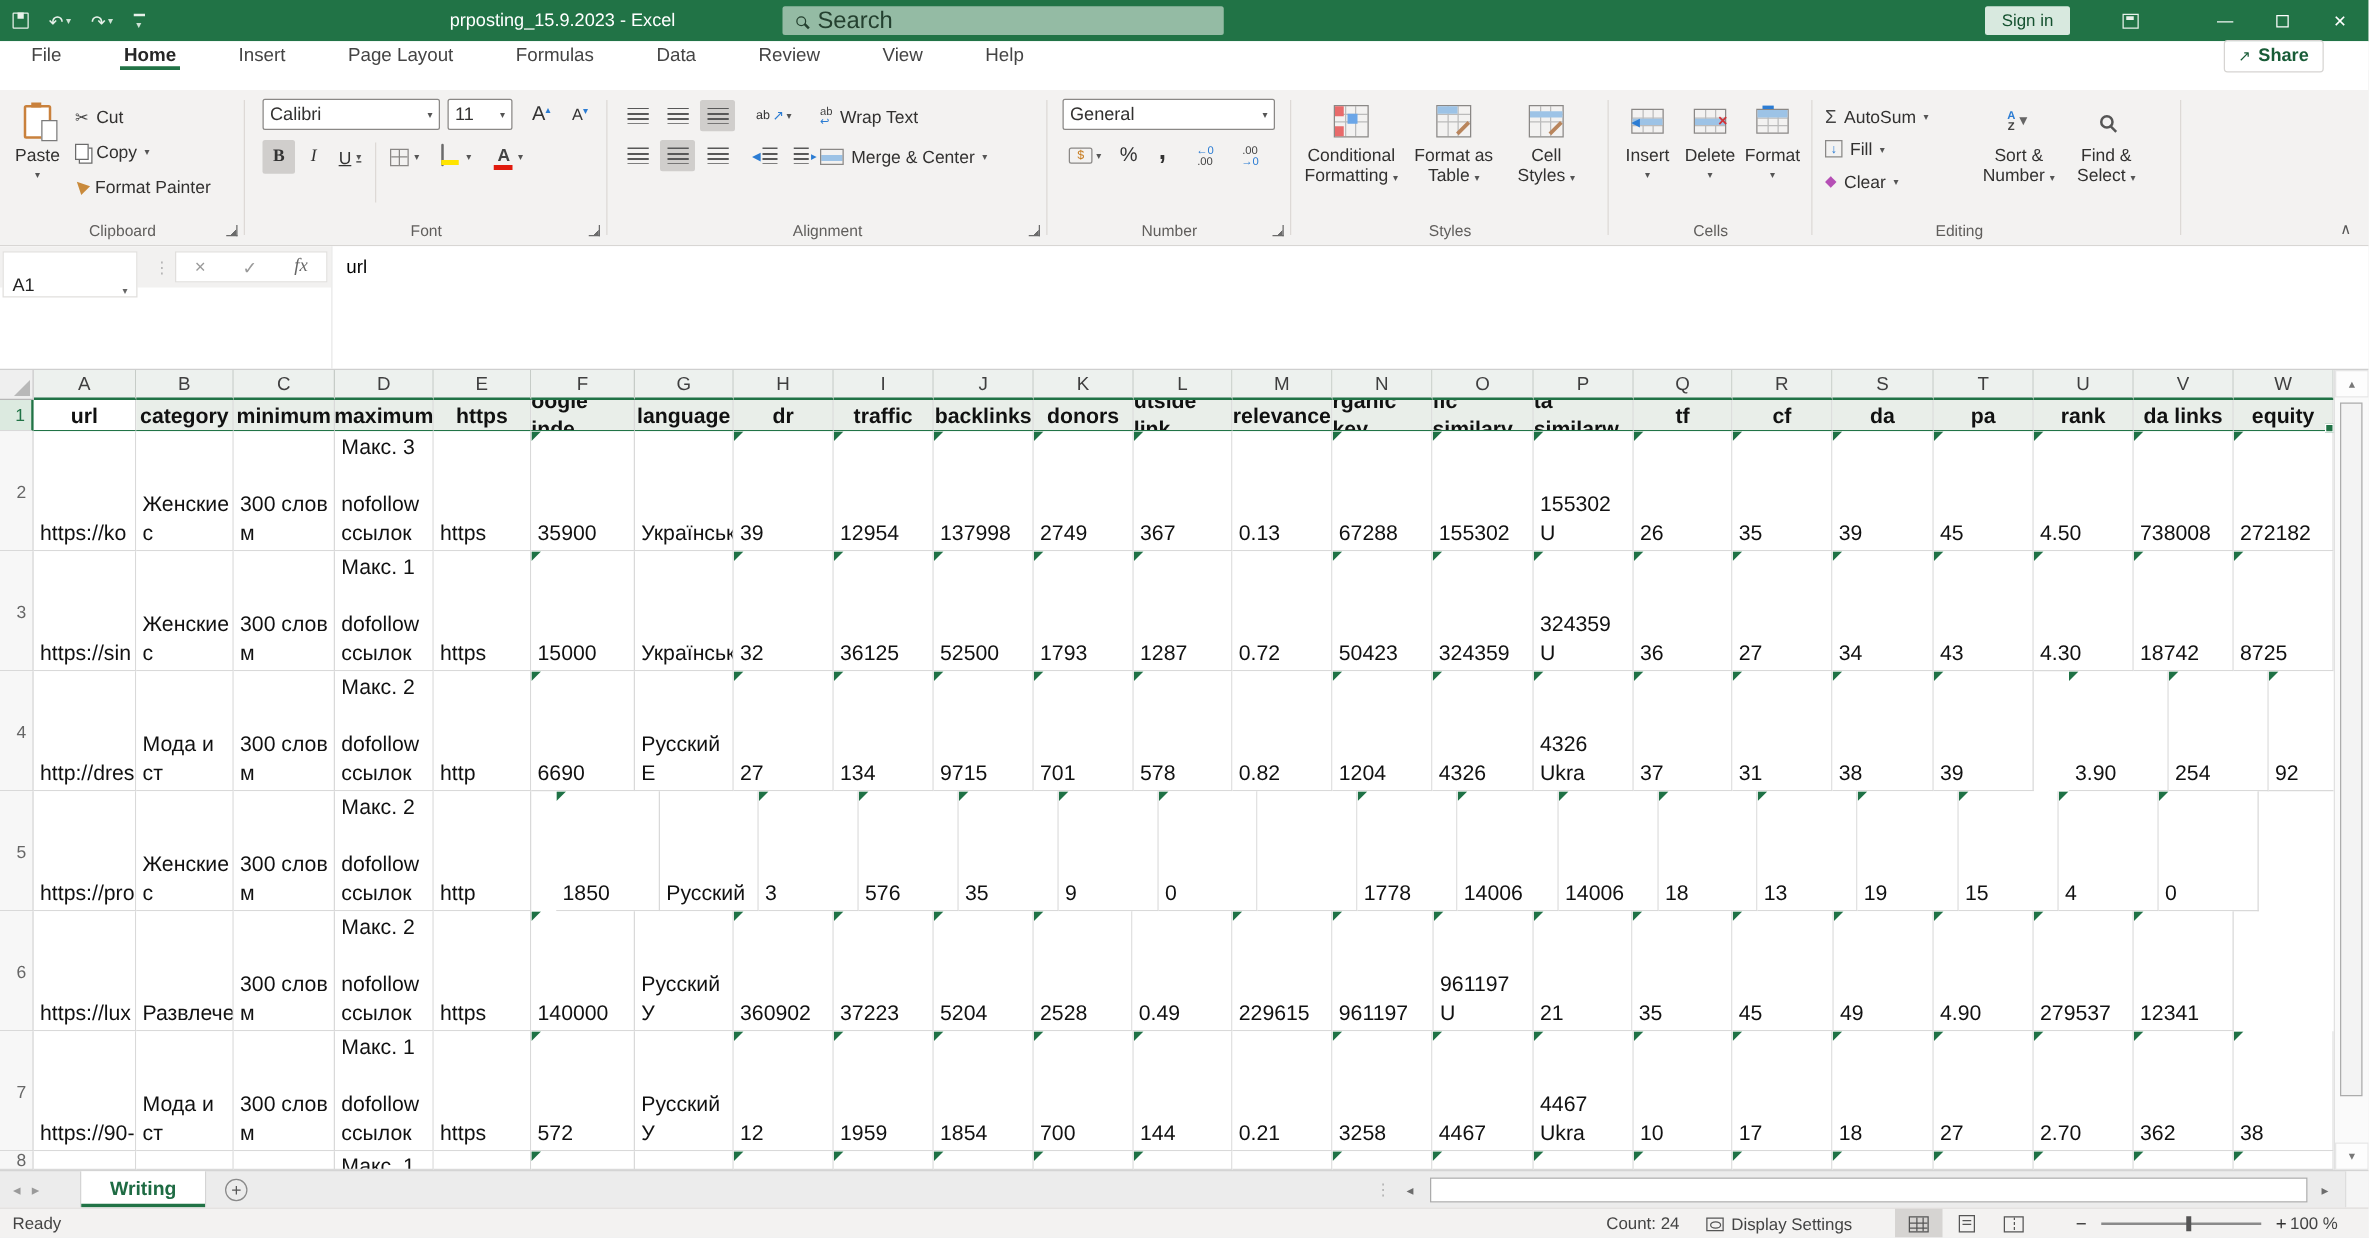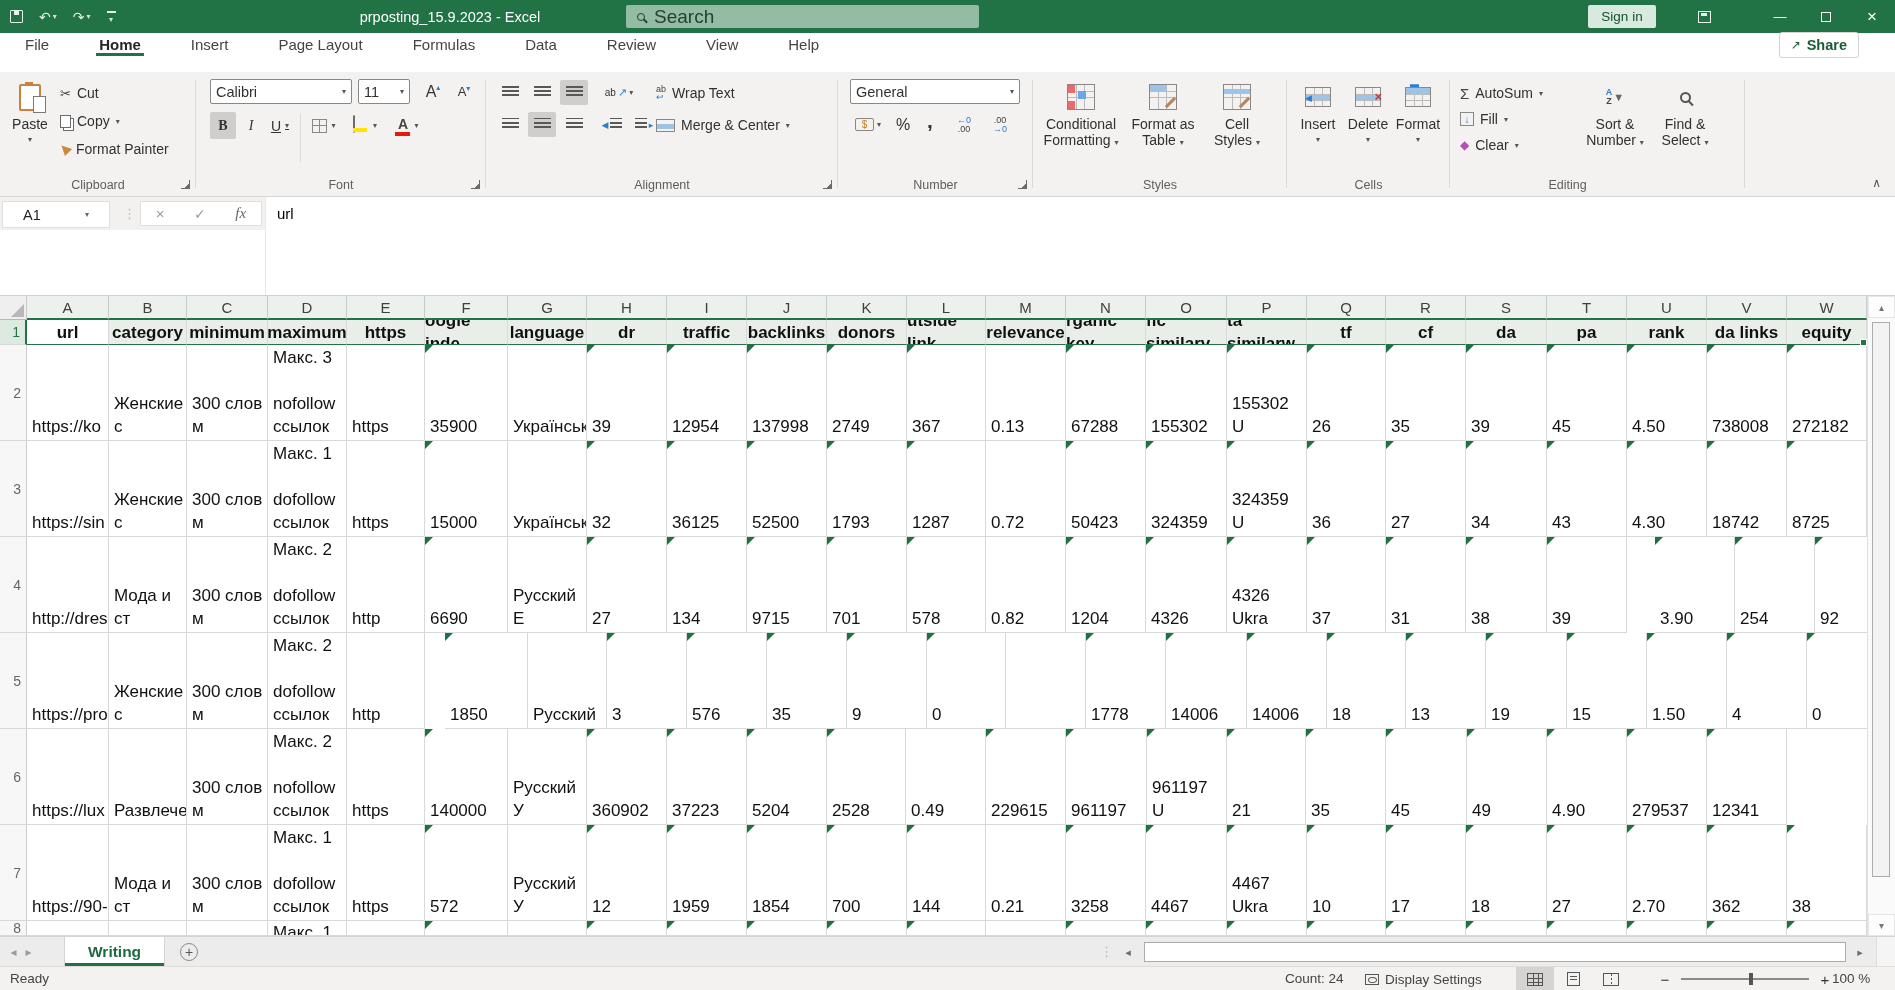--- a/index.html
+++ b/index.html
@@ -74,21 +74,21 @@
   .sort-ic{display:flex;align-items:center;gap:1px;}
   .sort-az{display:flex;flex-direction:column;font-size:9px;line-height:9px;font-weight:bold;}
   .fillbox{width:14px;height:14px;border:1px solid #8a8886;display:flex;align-items:center;justify-content:center;font-size:10px;color:#2b7cd3;}
   .mag-dark{width:11px;height:11px;border:2px solid #555;border-radius:50%;position:relative;}
   .mag-dark::after{content:"";position:absolute;width:7px;height:2px;background:#555;transform:rotate(45deg);bottom:-3px;right:-5px;}
   .collapse{position:absolute;right:14px;bottom:6px;color:#555;font-size:12px;}
 
   
   .fbar{position:absolute;left:0;top:197px;width:100%;height:99px;background:#fff;border-bottom:1px solid #cfcfcf;}
   .fbar .leftstrip{position:absolute;left:0;top:0;width:265px;height:33px;background:#f2f1f0;}
-  .namebox{position:absolute;left:2px;top:4px;width:108px;height:27px;background:#fff;border:1px solid #e1dfdd;display:flex;align-items:center;padding:0 20px;font-size:14.5px;color:#222;}
+  .namebox{position:absolute;left:2px;top:4px;width:108px;height:37px;background:#fff;border:1px solid #e1dfdd;display:flex;align-items:flex-end;padding:0 7px;font-size:14.5px;color:#222;}
   .namebox .arrow{margin-left:auto;font-size:8px;color:#666;}
   .fdots{position:absolute;left:123px;top:9px;color:#b5b5b5;font-size:13px;}
   .fxbox{position:absolute;left:140px;top:4px;width:122px;height:25px;background:#fff;border:1px solid #e1dfdd;display:flex;align-items:center;justify-content:space-around;color:#9a9a9a;font-size:14px;}
   .fxbox .fx{font-style:italic;font-family:"Liberation Serif",serif;color:#666;font-size:15px;}
   .fdivider{position:absolute;left:265px;top:0;bottom:0;width:1px;background:#e8e8e8;}
   .fcontent{position:absolute;left:277px;top:8px;font-size:15px;color:#000;}
 
   
   .grid{position:absolute;left:0;top:296px;width:1867px;height:640px;overflow:hidden;font-size:17px;background:#fff;}
   .grow{display:flex;}
@@ -672,21 +672,20 @@
         <div class="cell" style="width: 80px;"><span>9</span><span class="tri"></span></div>
         <div class="cell" style="width: 79px;"><span>0</span><span class="tri"></span></div>
         <div class="cell" style="width: 80px;"><span></span></div>
         <div class="cell" style="width: 80px;"><span>1778</span><span class="tri"></span></div>
         <div class="cell" style="width: 81px;"><span>14006</span><span class="tri"></span></div>
         <div class="cell" style="width: 80px;"><span>14006</span><span class="tri"></span></div>
         <div class="cell" style="width: 79px;"><span>18</span><span class="tri"></span></div>
         <div class="cell" style="width: 80px;"><span>13</span><span class="tri"></span></div>
         <div class="cell" style="width: 81px;"><span>19</span><span class="tri"></span></div>
         <div class="cell" style="width: 80px;"><span>15</span><span class="tri"></span></div>
-        <div class="cell" style="width: 80px;"><span>1.50</span><span class="tri"></span></div>
         <div class="cell" style="width: 80px;"><span>4</span><span class="tri"></span></div>
         <div class="cell" style="width: 80px;"><span>0</span><span class="tri"></span></div>
       </div>
       <div class="grow" style="height: 96px;">
         <div class="gut">6</div>
         <div class="cell" style="width: 82px;"><span>https://lux</span></div>
         <div class="cell" style="width: 78px;"><span>Развлечен</span></div>
         <div class="cell" style="width: 81px;"><span>300 слов м</span></div>
         <div class="cell" style="width: 79px;"><span>Макс. 2
 

